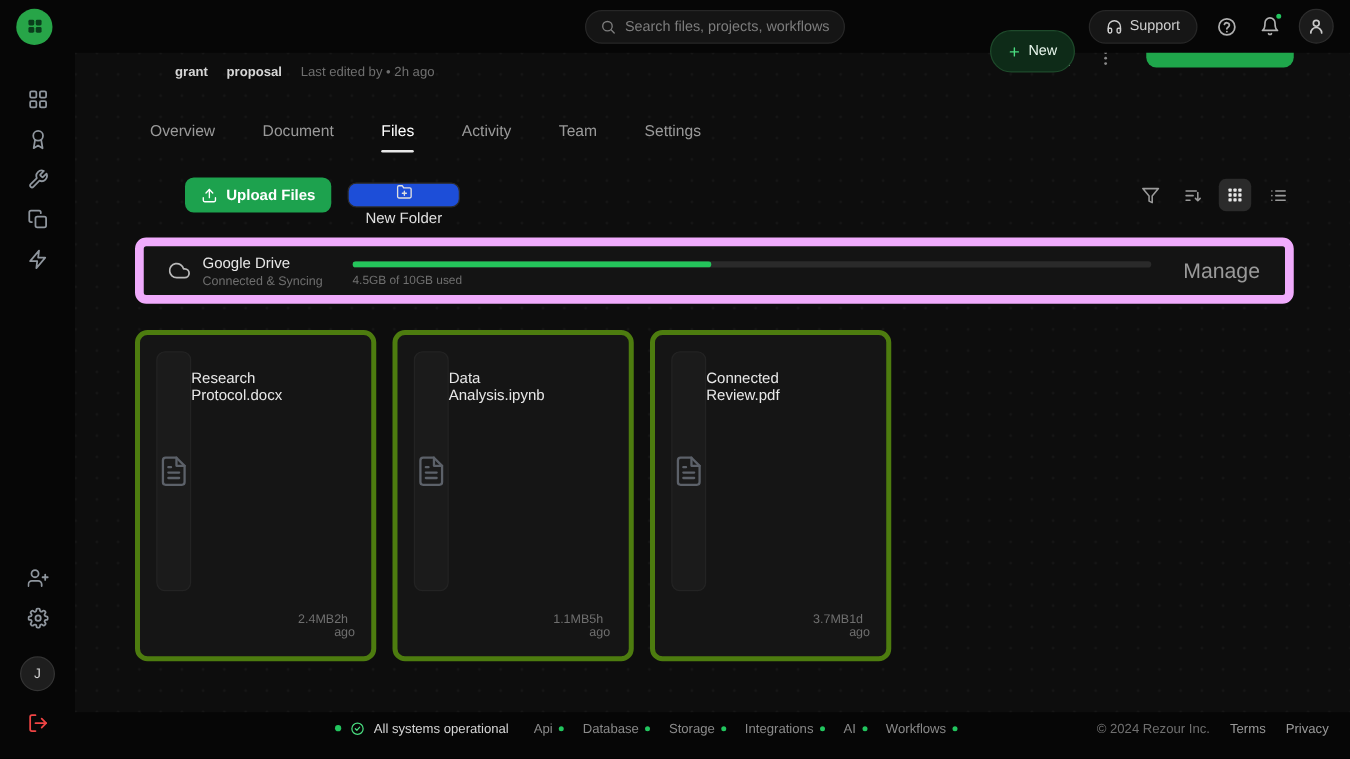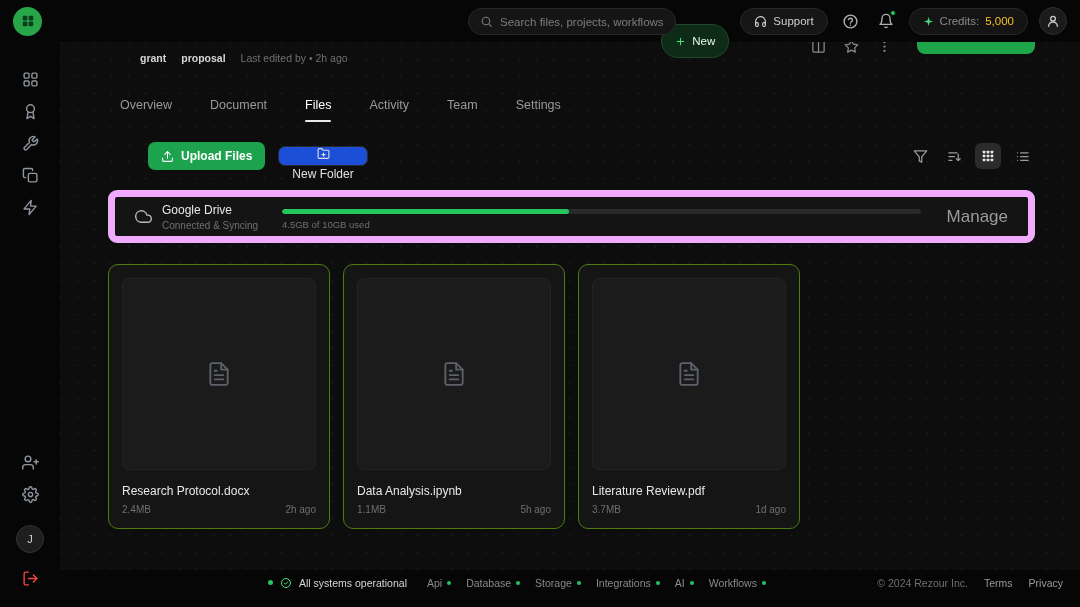--- a/index.html
+++ b/index.html
@@ -64,21 +64,21 @@
   .drive-info { width:112px; }
   .drive-title { font-size:12px; color:#e8e8e8; }
   .drive-sub { font-size:10px; color:#6f6f6f; margin-top:3px; }
   .drive-progress { flex:1; margin:0 8px; padding-top:6px; }
   .track { height:5px; border-radius:3px; background:#2a2a2a; position:relative; overflow:hidden; cursor:default; }
   .fill { position:absolute; left:0; top:0; bottom:0; border-radius:3px; background:#24c55b; }
   .usage { font-size:9.5px; color:#6f6f6f; margin-top:5px; }
   .manage { font-size:17px; color:#9a9a9a; margin-left:18px; background:none; border:none; cursor:pointer; font-family:inherit; }
 
   .grid { position:absolute; top:222px; left:48px; display:flex; gap:13px; }
-  .fcard { width:222px; height:265px; background:#151515; border:1px solid #4d7c0f; border-radius:10px; padding:13px; display:flex; flex-direction:column; cursor:pointer; }
+  .fcard { width:193px; height:265px; background:#151515; border:4px solid #4d7c0f; border-radius:10px; padding:13px; display:flex; flex-direction:row; cursor:pointer; }
   .thumb { height:192px; background:#1b1b1b; border:1px solid #232323; border-radius:7px; display:flex; align-items:center; justify-content:center; color:#5c6169; }
   .fname { font-size:12px; color:#e8e8e8; margin-top:14px; }
   .fmeta { margin-top:auto; display:flex; justify-content:space-between; font-size:10px; color:#6f6f6f; }
 
   
   .footer { position:absolute; left:60px; right:0; bottom:0; height:37px; background:#060606; display:flex; align-items:center; padding:0 17px 12px 208px; font-size:10.5px; color:#8a8a8a; z-index:10; }
   .status-group { display:flex; align-items:center; gap:7px; }
   .status-dot { width:5px; height:5px; border-radius:50%; background:#22c55e; }
   .status-check { color:#4ade80; }
   .status-text { color:#d6d6d6; }
@@ -150,29 +150,20 @@
       <button class="ghost-icon">
         <span>
           <svg width="16" height="16" viewBox="0 0 24 24" fill="none" stroke="currentColor" stroke-width="2" stroke-linecap="round" stroke-linejoin="round">
               <path d="M18 8a6 6 0 0 0-12 0c0 7-3 9-3 9h18s-3-2-3-9"></path>
               <path d="M13.7 21a2 2 0 0 1-3.4 0"></path>
             </svg>
         </span>
         <span class="bell-dot"></span>
       </button>
 
-      <button class="pill credits-pill">
-        <span class="spark">
-          <svg width="11" height="11" viewBox="0 0 24 24" fill="currentColor">
-              <path d="M12 2l2.2 7.8L22 12l-7.8 2.2L12 22l-2.2-7.8L2 12l7.8-2.2z"></path>
-            </svg>
-        </span>
-        <span class="credits-label">Credits:</span>
-        <span class="credits-value">5,000</span>
-      </button>
 
       <button class="avatar-top">
         <span>
           <svg width="16" height="16" viewBox="0 0 24 24" fill="none" stroke="currentColor" stroke-width="2" stroke-linecap="round" stroke-linejoin="round">
               <circle cx="12" cy="8.5" r="3.5"></circle>
               <path d="M5.5 20a6.5 6.5 0 0 1 13 0"></path>
             </svg>
         </span>
       </button>
     </div>
@@ -417,21 +408,21 @@
       <div class="fcard">
         <div class="thumb">
           <span>
             <svg width="26" height="26" viewBox="0 0 24 24" fill="none" stroke="currentColor" stroke-width="1.7" stroke-linecap="round" stroke-linejoin="round">
                 <path d="M14 2H6a2 2 0 0 0-2 2v16a2 2 0 0 0 2 2h12a2 2 0 0 0 2-2V8z"></path>
                 <path d="M14 2v6h6"></path>
                 <path d="M16 13H8M16 17H8M10 9H8"></path>
               </svg>
           </span>
         </div>
-        <div class="fname">Literature Review.pdf</div>
+        <div class="fname">Connected Review.pdf</div>
         <div class="fmeta">
           <span>3.7MB</span>
           <span>1d ago</span>
         </div>
       </div>
     </section>
   </main>
 
   <footer class="footer">
     <div class="status-group">

